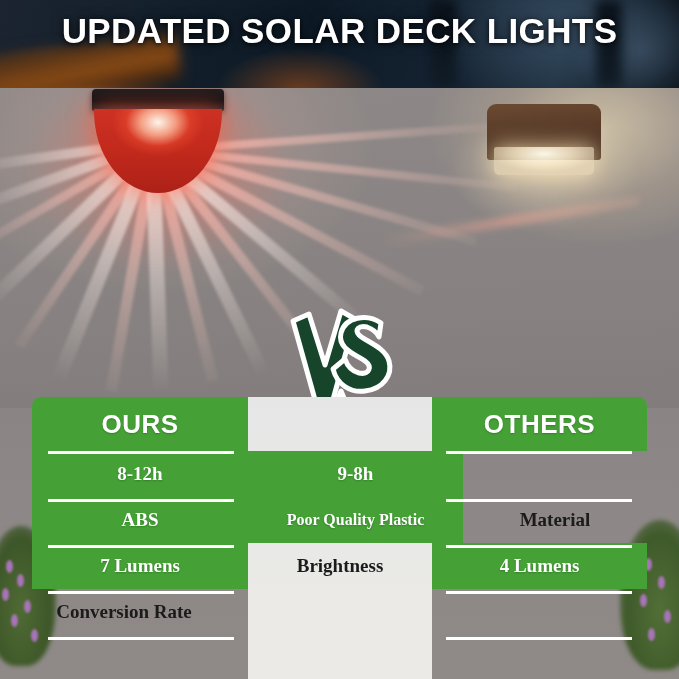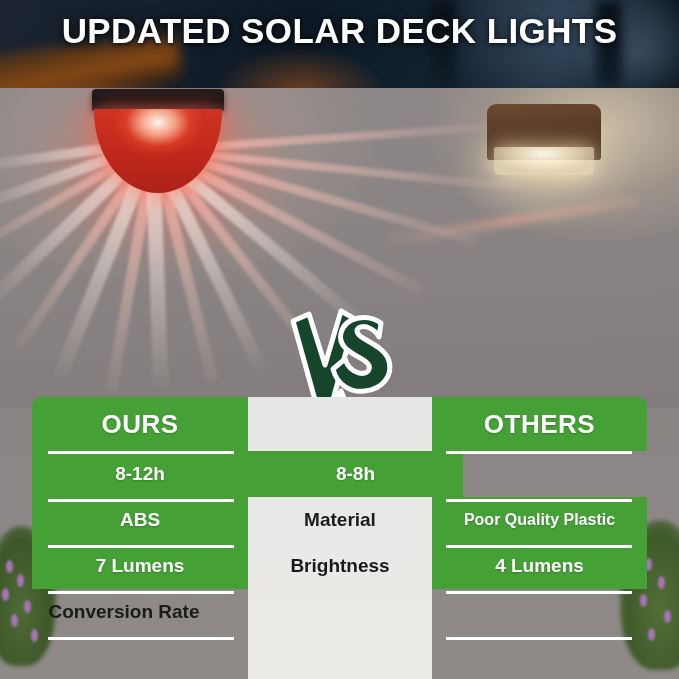--- a/index.html
+++ b/index.html
@@ -202,21 +202,21 @@
     background: linear-gradient(180deg, #e6e6e6 0%, #e9e9e7 50%, #eceae6 100%);
   }
 
   .row {
     position: relative;
     display: flex;
     align-items: stretch;
     z-index: 2;
   }
   .row-head { height: 54px; }
-  .row-body { height: 46px; }
+  .row-body { height: 46px; font-family: Liberation Serif, serif; }
   .row-tall { height: 48px; }
 
   .cell {
     display: flex;
     align-items: center;
     justify-content: center;
     text-align: right;
     box-sizing: border-box;
     padding: 0 6px;
   }
@@ -332,29 +332,29 @@
       <div class="cell cell-side cell-right cell-head">OTHERS</div>
     </div>
 
     <div class="divider divider-l" style="top:54px;"></div>
     <div class="divider divider-r" style="top:54px;"></div>
 
     <div class="divider divider-l" style="top:102px;"></div>
     <div class="divider divider-r" style="top:102px;"></div>
     <div class="row row-body">
       <div class="cell cell-side">8-12h</div>
-      <div class="cell cell-side cell-right">8-8h</div>
+      <div class="cell cell-side cell-right">9-8h</div>
     </div>
 
     <div class="divider divider-l" style="top:148px;"></div>
     <div class="divider divider-r" style="top:148px;"></div>
     <div class="row row-body">
       <div class="cell cell-side">ABS</div>
+      <div class="cell cell-side cell-right cell-small">Poor Quality Plastic</div>
       <div class="cell cell-mid">Material</div>
-      <div class="cell cell-side cell-right cell-small">Poor Quality Plastic</div>
     </div>
 
     <div class="divider divider-l" style="top:194px;"></div>
     <div class="divider divider-r" style="top:194px;"></div>
     <div class="row row-body">
       <div class="cell cell-side">7 Lumens</div>
       <div class="cell cell-mid">Brightness</div>
       <div class="cell cell-side cell-right">4 Lumens</div>
     </div>
 

